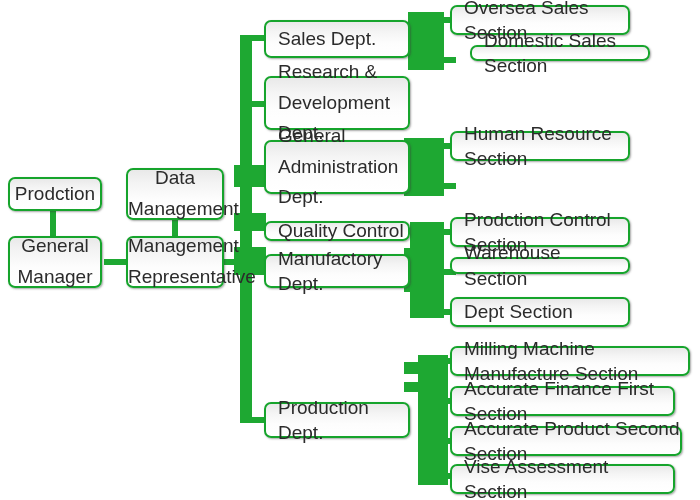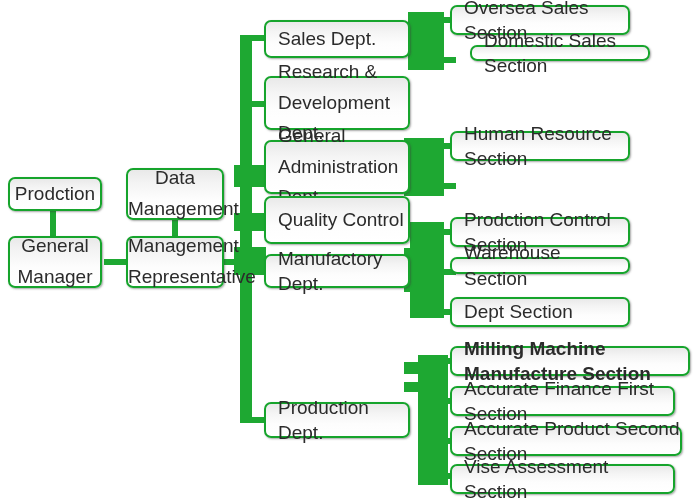--- a/index.html
+++ b/index.html
@@ -117,21 +117,21 @@
   <div class="node leftpad two-line" style="left:264px; top:76px; width:146px; height:54px;">
     <span class="label">Research &amp;
 Development Dept.</span>
   </div>
 
   <div class="node leftpad two-line" style="left:264px; top:140px; width:146px; height:54px;">
     <span class="label">General
 Administration Dept.</span>
   </div>
 
-  <div class="node leftpad" style="left:264px; top:196px; width:146px; height:48px;">
+  <div class="node leftpad" style="left:264px; top:221px; width:146px; height:20px;">
     <span class="label">Quality Control</span>
   </div>
 
   <div class="node leftpad" style="left:264px; top:402px; width:146px; height:36px;">
     <span class="label">Production Dept.</span>
   </div>
 
   <div class="node leftpad" style="left:264px; top:254px; width:146px; height:34px;">
     <span class="label">Manufactory Dept.</span>
   </div>
@@ -154,21 +154,21 @@
   </div>
 
   <div class="node leftpad" style="left:450px; top:257px; width:180px; height:17px;">
     <span class="label">Warehouse Section</span>
   </div>
 
   <div class="node leftpad" style="left:450px; top:297px; width:180px; height:30px;">
     <span class="label">Dept Section</span>
   </div>
 
-  <div class="node leftpad" style="left:450px; top:346px; width:240px; height:30px;font-weight:bold;">
+  <div class="node leftpad" style="left:450px; top:346px; width:240px; height:30px;">
     <span class="label">Milling Machine Manufacture Section</span>
   </div>
 
   <div class="node leftpad" style="left:450px; top:386px; width:225px; height:30px;">
     <span class="label">Accurate Finance First Section</span>
   </div>
 
   <div class="node leftpad" style="left:450px; top:426px; width:232px; height:30px;">
     <span class="label">Accurate Product Second Section</span>
   </div>

